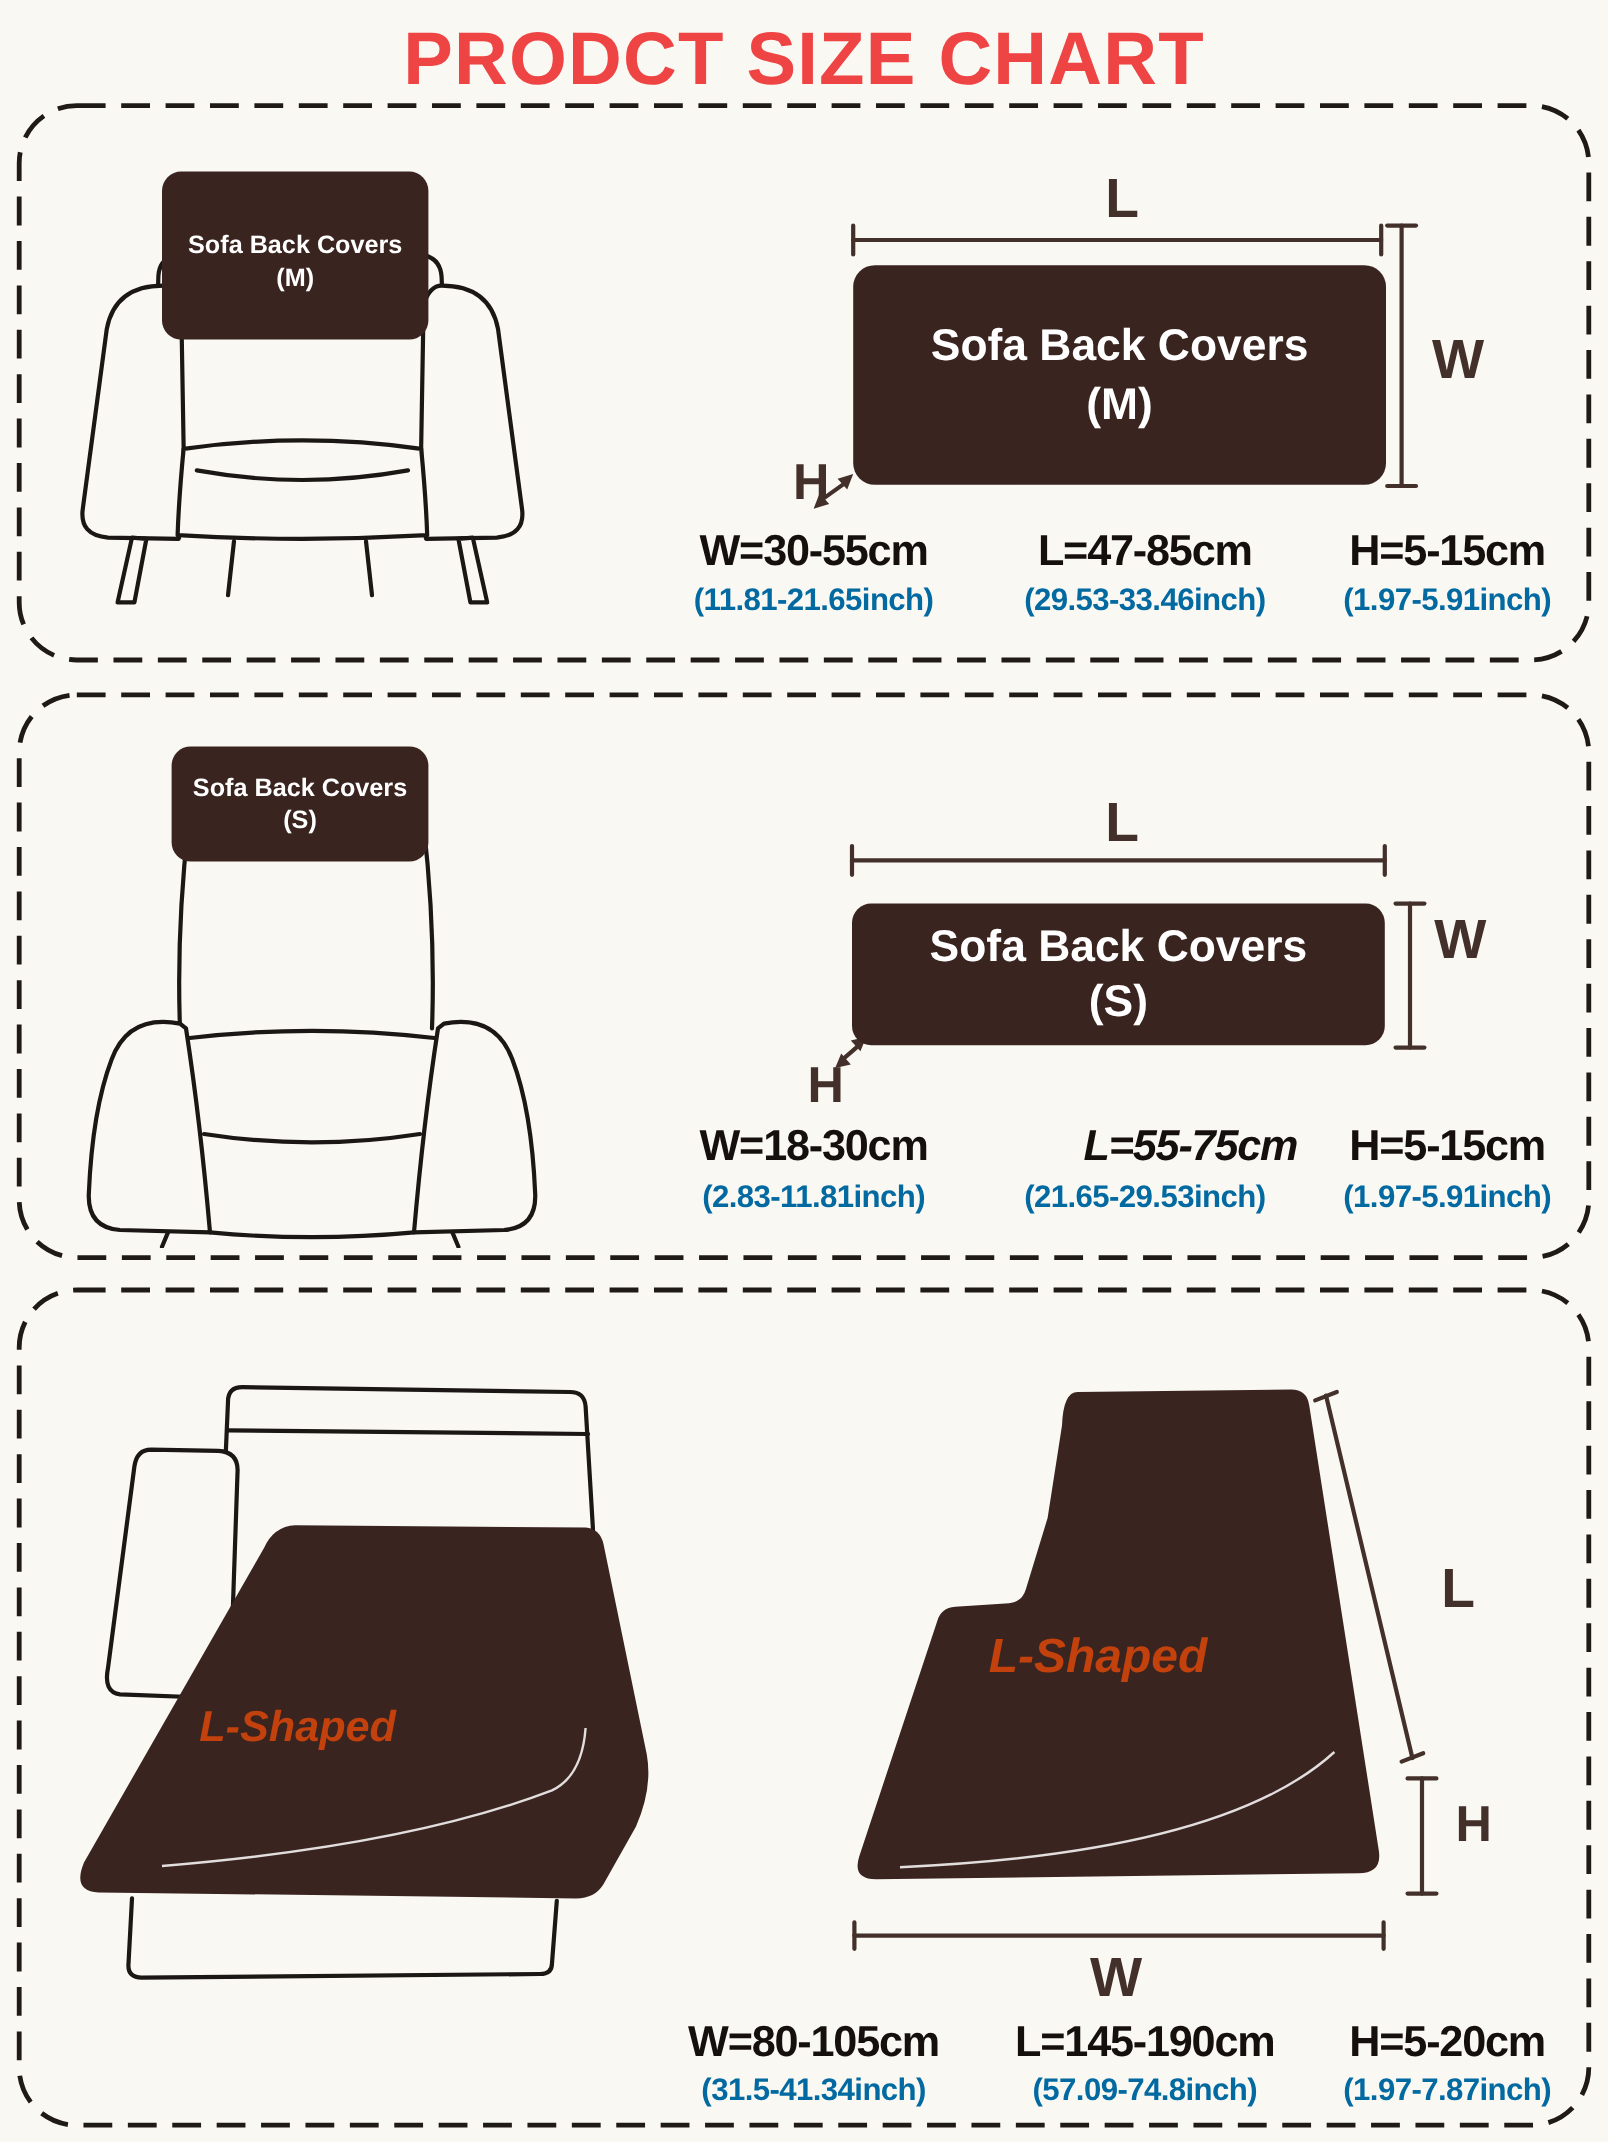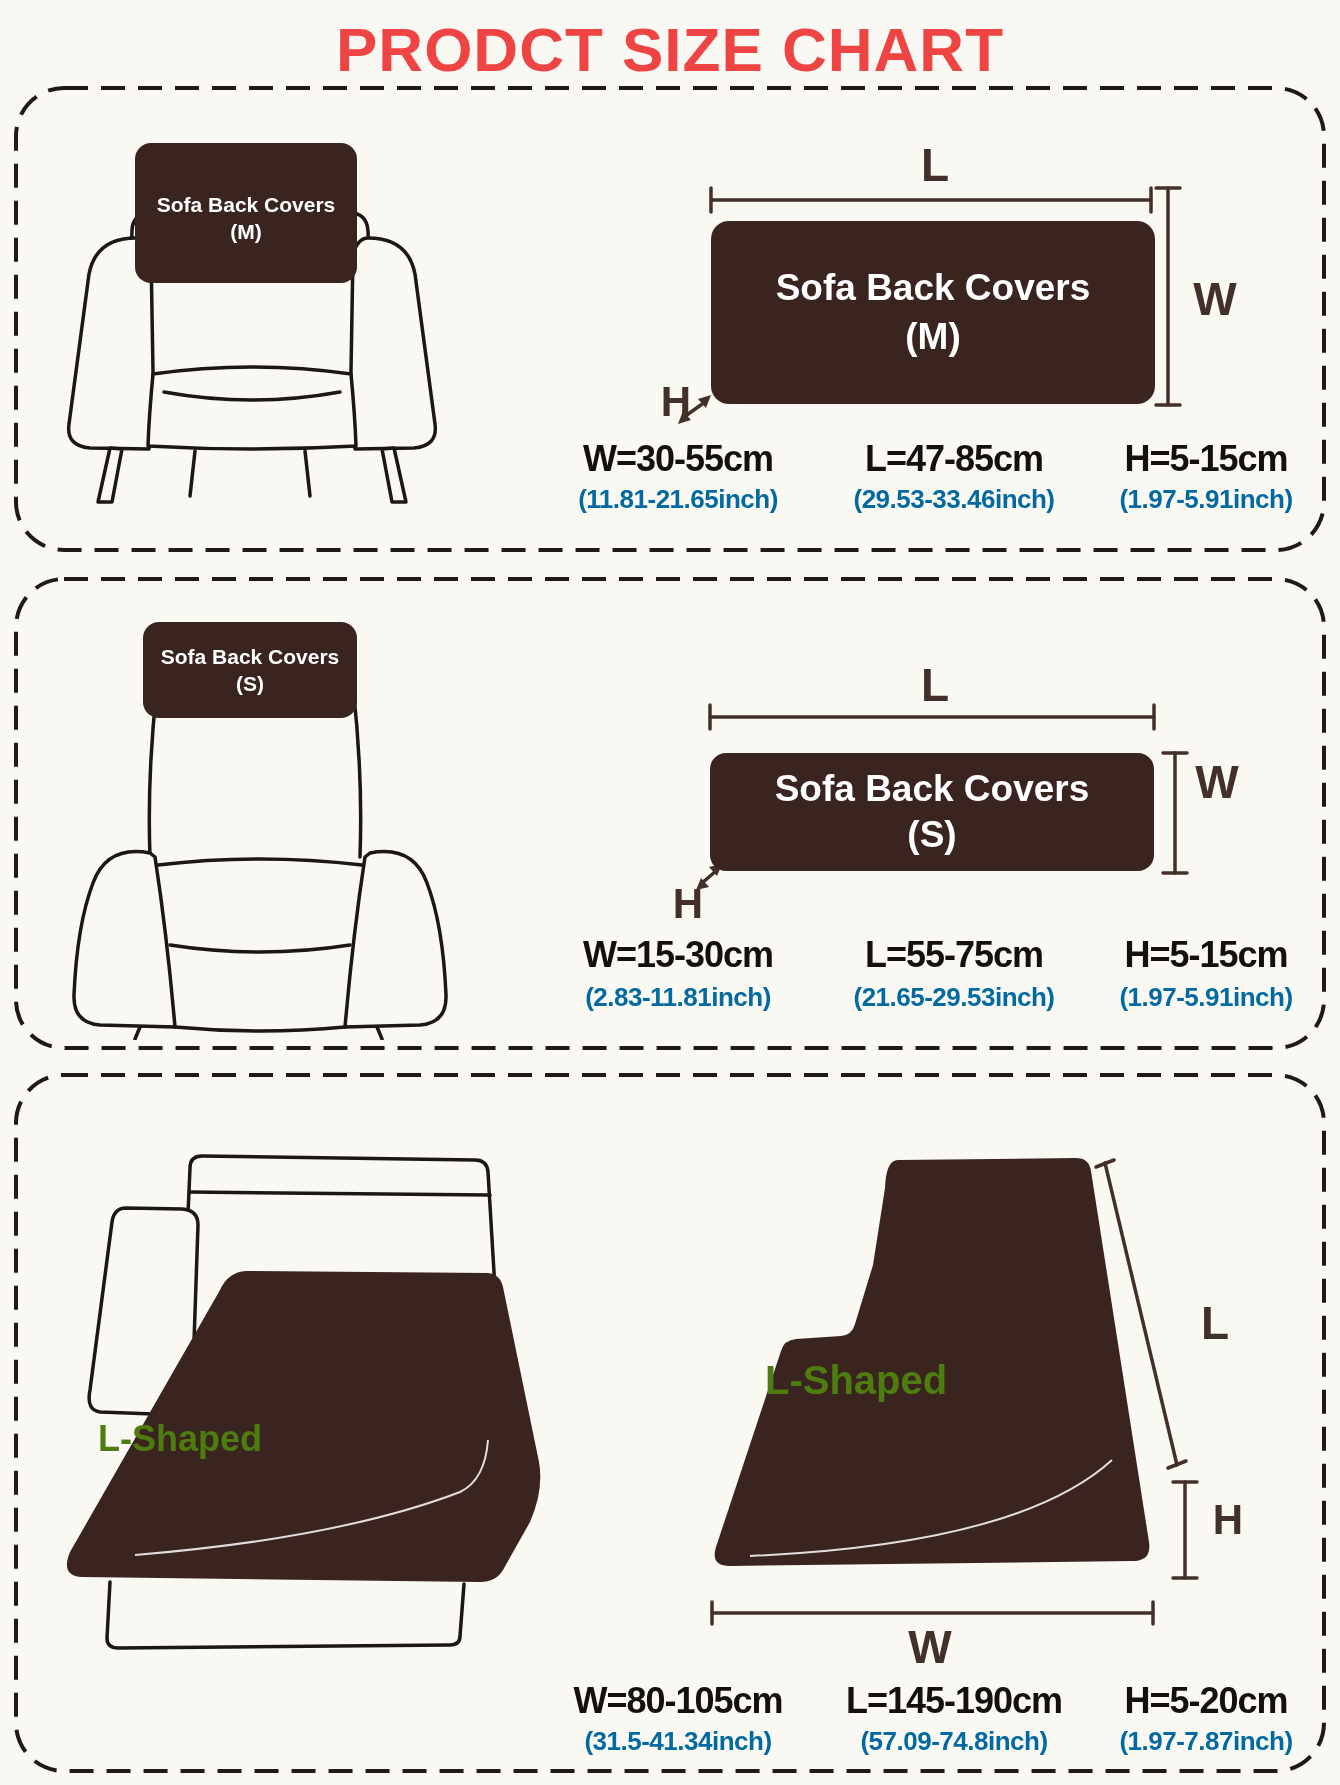--- a/index.html
+++ b/index.html
@@ -29,21 +29,21 @@
   .dim-label{
     font-weight:700;color:#43302a;text-align:center;
   }
   .cm{
     font-size:36px;font-weight:700;letter-spacing:-1px;text-align:center;color:#15100d;
   }
   .inch{
     font-size:26px;font-weight:700;letter-spacing:-0.5px;text-align:center;color:#0369a1;
   }
   .shape-label{
-    color:#4d7c0f;font-weight:700;text-align:left;
+    color:#c2410c;font-weight:700;text-align:center;font-style:italic;
   }
   svg{display:block;}
 </style>
 </head>
 <body>
 
 <div class="abs page-title">PRODCT SIZE CHART</div>
 
 <svg class="abs panel-border" style="left:12px;top:84px;" width="1316" height="470" viewBox="0 0 1316 470">
   <rect x="4" y="4" width="1308" height="462" rx="48" fill="none" stroke="#1f1a16" stroke-width="4" stroke-dasharray="24 13"></rect>
@@ -140,22 +140,22 @@
 
 <div class="abs rect-diagram" style="left:710px;top:753px;width:444px;height:118px;border-radius:16px;line-height:1.25;">
   <span>Sofa Back Covers</span>
   <span>(S)</span>
 </div>
 
 <div class="abs dim-label" style="left:905px;top:658px;width:60px;font-size:46px;">L</div>
 <div class="abs dim-label" style="left:1182px;top:755px;width:70px;font-size:46px;">W</div>
 <div class="abs dim-label" style="left:660px;top:880px;width:56px;font-size:42px;">H</div>
 
-<div class="abs cm" style="left:518px;top:934px;width:320px;">W=15-30cm</div>
-<div class="abs cm" style="left:794px;top:934px;width:320px;">L=55-75cm</div>
+<div class="abs cm" style="left:518px;top:934px;width:320px;">W=18-30cm</div>
+<div class="abs cm" style="left:832px;top:934px;width:320px;font-style:italic;">L=55-75cm</div>
 <div class="abs cm" style="left:1046px;top:934px;width:320px;">H=5-15cm</div>
 <div class="abs inch" style="left:518px;top:982px;width:320px;">(2.83-11.81inch)</div>
 <div class="abs inch" style="left:794px;top:982px;width:320px;">(21.65-29.53inch)</div>
 <div class="abs inch" style="left:1046px;top:982px;width:320px;">(1.97-5.91inch)</div>
 
 <svg class="abs" style="left:30px;top:1140px;" width="560" height="525" viewBox="0 0 560 525">
   <g stroke="#1a1715" stroke-width="3.5" stroke-linecap="round" stroke-linejoin="round">
     <path d="M 156,120 L 160,28 Q 160,16 172,16 L 445,20 Q 457,20 458,32 L 464,132 L 466,175" fill="#faf8f3"></path>
     <path d="M 160,52 L 460,55" fill="none"></path>
     <path d="M 96,68 Q 84,68 82,82 L 60,250 Q 56,270 70,272 L 150,275 Q 162,274 162,260 L 168,85 Q 168,70 152,69 Z" fill="#faf8f3"></path>

